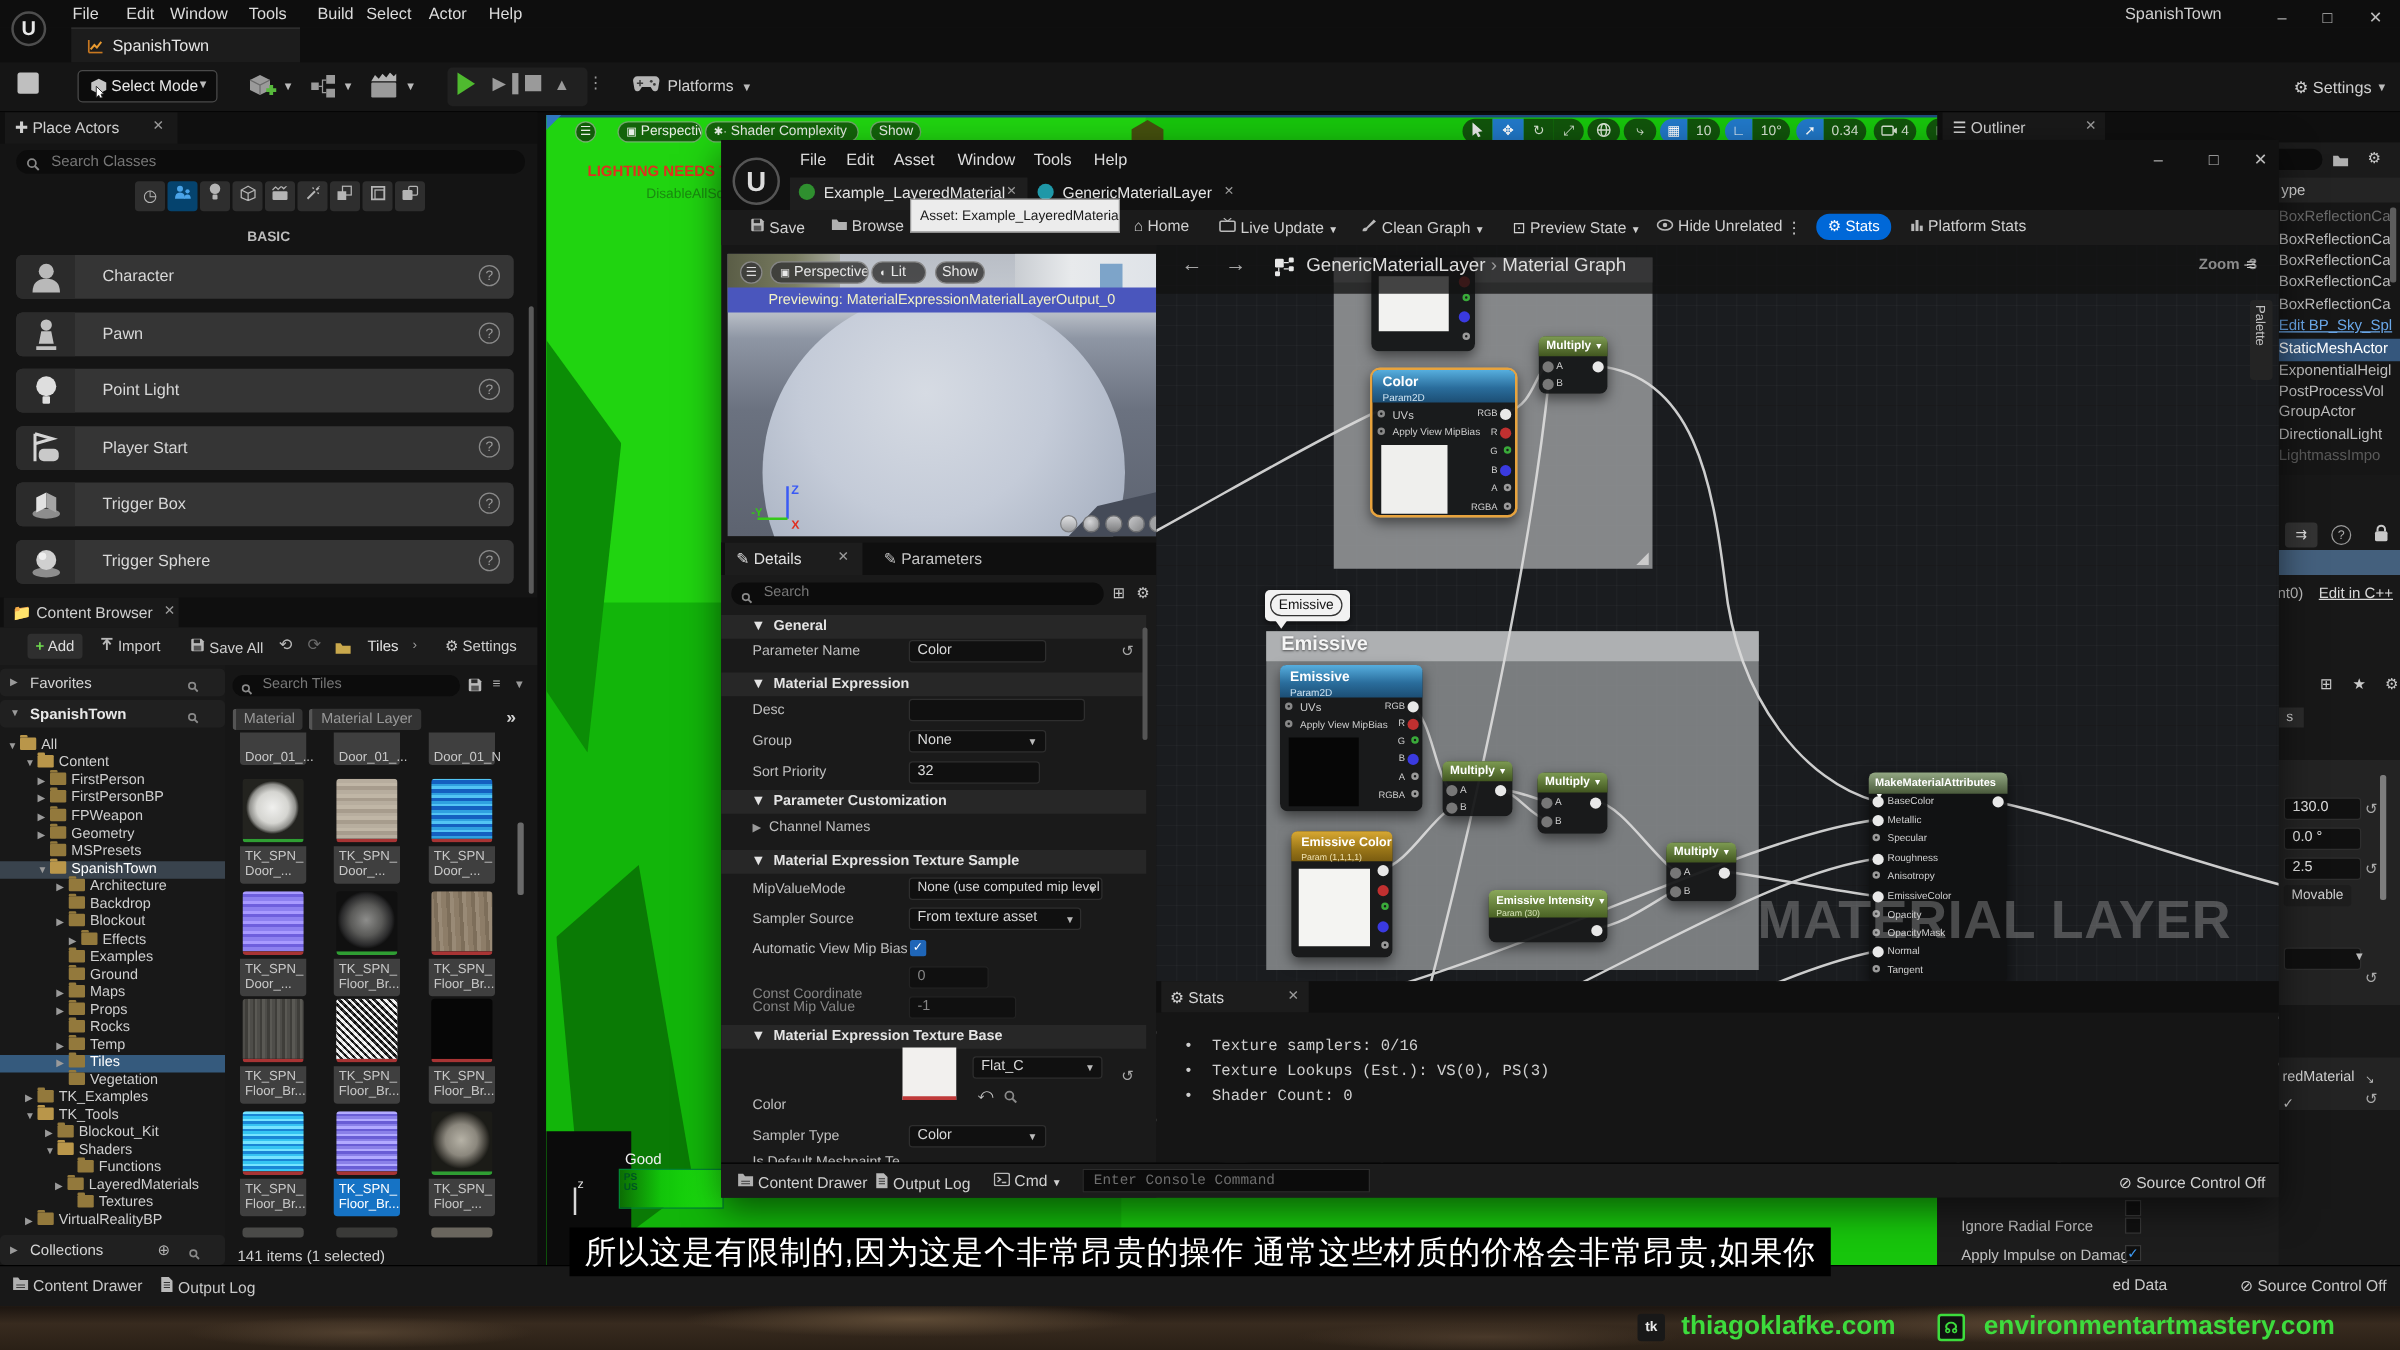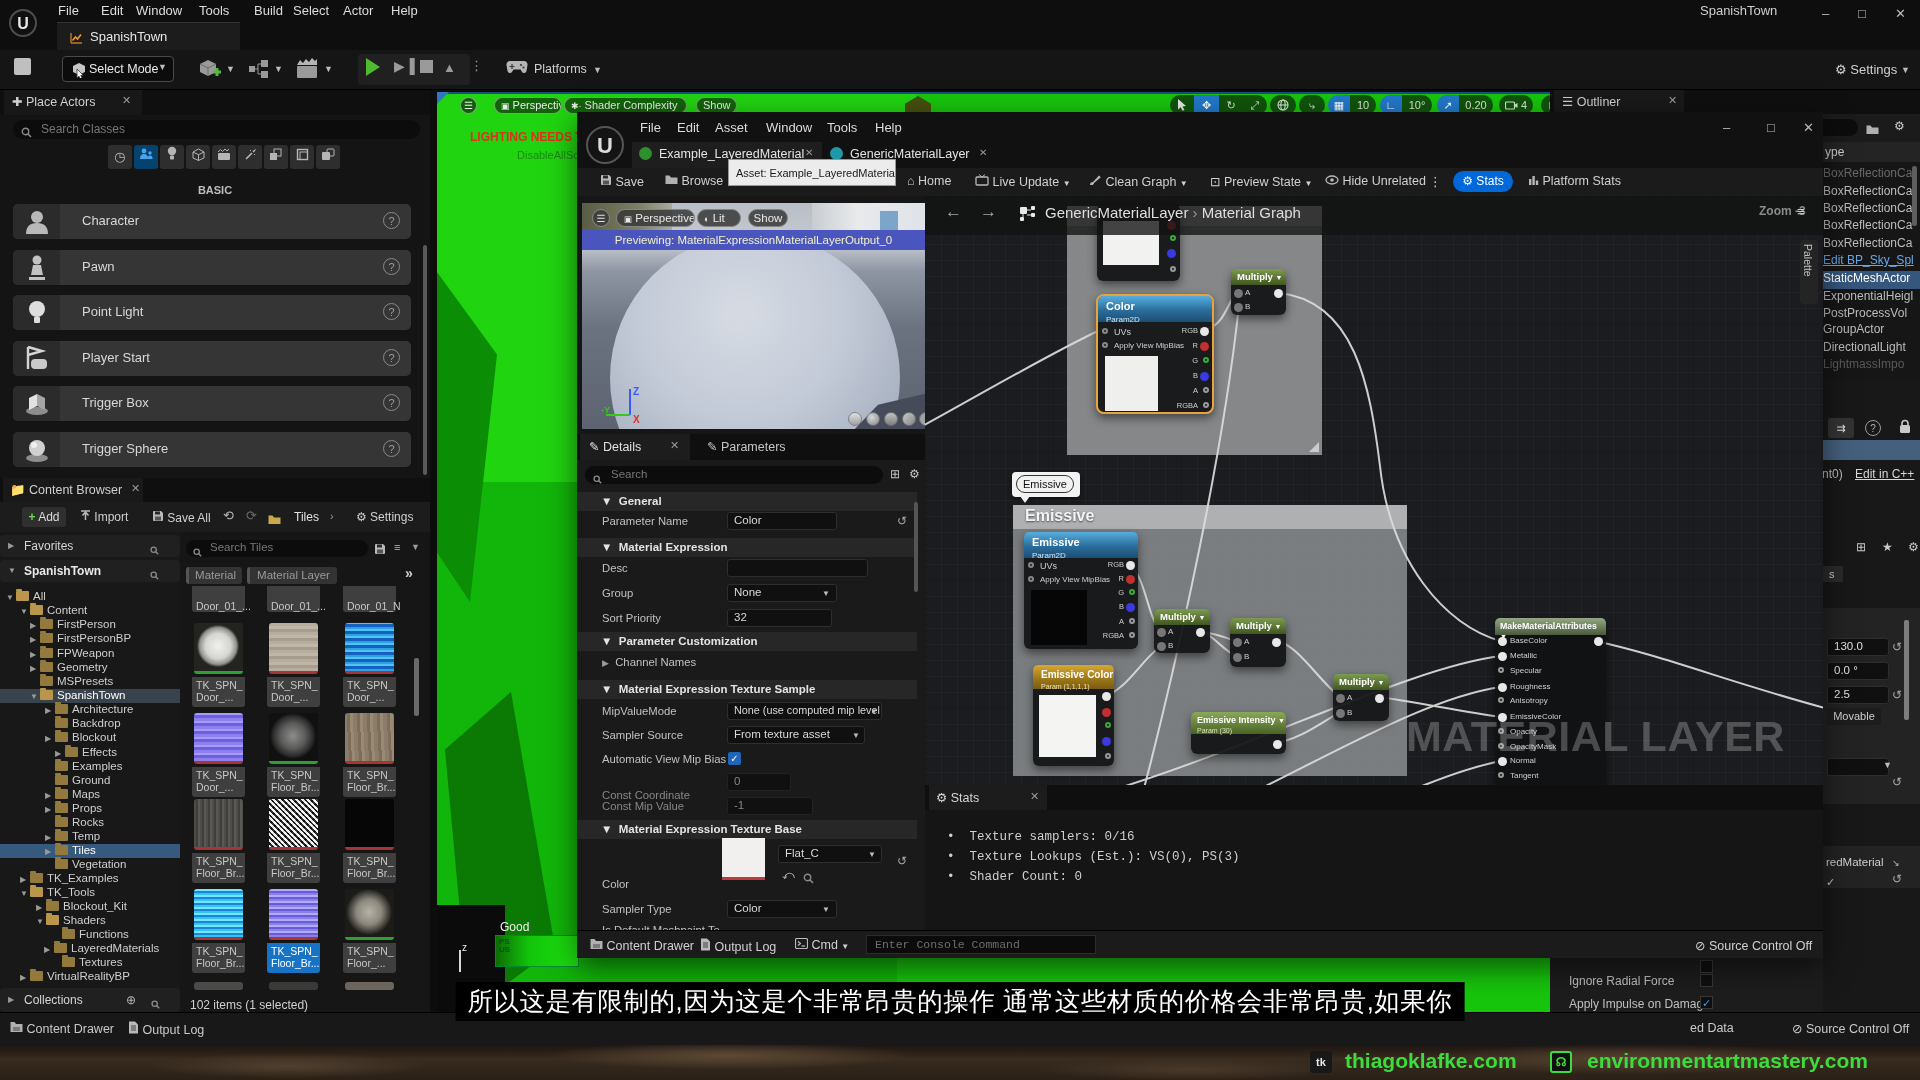--- a/index.html
+++ b/index.html
@@ -397,21 +397,21 @@
       <div class="tile" style="left:165px; top:357px; background:#18181a radial-gradient(circle 23px at 24px 23px, #b6b2a6 0%, #8b877d 55%, #3b3933 88%, #1b1b17 100%); border-bottom:3px solid #2f9e33;"></div>
       <div class="tlabel" style="left:12px; top:411px;">TK_SPN_<br>Floor_Br...</div>
       <div class="tlabel" style="left:87px; top:411px; background:#1673c5; color:#fff;">TK_SPN_<br>Floor_Br...</div>
       <div class="tlabel" style="left:163px; top:411px;">TK_SPN_<br>Floor_...</div>
 
       <div class="tile" style="left:14px; top:450px; height:8px; background:#4a4a48;"></div>
       <div class="tile" style="left:89px; top:450px; height:8px; background:#3a3a38;"></div>
       <div class="tile" style="left:165px; top:450px; height:8px; background:#6a665e;"></div>
     </div>
     <div style="position:absolute; left:234px; top:126px; width:5px; height:58px; background:#6a6a6a; border-radius:2px;"></div>
-    <span style="position:absolute; left:10px; top:466px; color:#d0d0d0; font-size:12px;">102 items (1 selected)</span>
+    <span style="position:absolute; left:10px; top:466px; color:#d0d0d0; font-size:12px;">141 items (1 selected)</span>
   </div>
 </div>
 
 <div class="abs" id="viewport">
   <div id="vpgreen">
 
     <div style="position:absolute; left:0px; top:0px; width:480px; height:430px; background:#20d410; clip-path:polygon(0 0,100% 0,86% 100%,0 92%);"></div>
     <div style="position:absolute; left:0px; top:390px; width:460px; height:530px; background:#12b50a;"></div>
     <div style="position:absolute; left:0px; top:180px; width:60px; height:330px; background:#0b8d06; clip-path:polygon(0 0,100% 25%,55% 100%,0 85%);"></div>
     <div style="position:absolute; left:8px; top:600px; width:110px; height:320px; background:#0a7a05; clip-path:polygon(0 18%,60% 0,100% 80%,22% 100%);"></div>
@@ -439,21 +439,21 @@
               <circle cx="6" cy="6" r="5" stroke="#d8e4d4" fill="none" stroke-width="1.1"></circle>
               <ellipse cx="6" cy="6" rx="2.2" ry="5" stroke="#d8e4d4" fill="none" stroke-width="1.1"></ellipse>
               <path d="M1 6 h10" stroke="#d8e4d4" stroke-width="1.1"></path>
             </svg></span>
       <span class="vpic" style="left:129px; width:26px; border-radius:10px;">⤷</span>
       <span class="vpic sel" style="left:158px; width:22px; border-radius:10px 0 0 10px;">▦</span>
       <span class="vpic" style="left:180px; width:26px; border-radius:0 10px 10px 0;">10</span>
       <span class="vpic sel" style="left:210px; width:22px; border-radius:10px 0 0 10px;">∟</span>
       <span class="vpic" style="left:232px; width:30px; border-radius:0 10px 10px 0;">10°</span>
       <span class="vpic sel" style="left:267px; width:22px; border-radius:10px 0 0 10px;">➚</span>
-      <span class="vpic" style="left:289px; width:34px; border-radius:0 10px 10px 0;">0.20</span>
+      <span class="vpic" style="left:289px; width:34px; border-radius:0 10px 10px 0;">0.34</span>
       <span class="vpic" style="left:329px; width:34px; border-radius:10px;"><svg width="13" height="9" viewBox="0 0 13 9" style="vertical-align:-1px;">
               <rect x="0.5" y="1" width="9" height="7" rx="1" fill="none" stroke="#d8e4d4" stroke-width="1.2"></rect>
               <path d="M10 3.5 L12.5 2 v5 L10 5.5" fill="#d8e4d4"></path>
             </svg> 4</span>
       <span class="vpic" style="left:371px; width:24px; border-radius:10px;">⊞</span>
     </div>
 
     <div style="position:absolute; left:0px; top:813px; width:68px; height:107px; background:#0b0b0b;"></div>
     <div style="position:absolute; left:63px; top:828px; color:#f0f0f0; font-size:12px;">Good</div>
     <div style="position:absolute; left:58px; top:843px; width:84px; height:32px; background:linear-gradient(90deg,#0c6e04,#12c40a 40%,#1ee510); border:1px solid #083; color:#063;">

